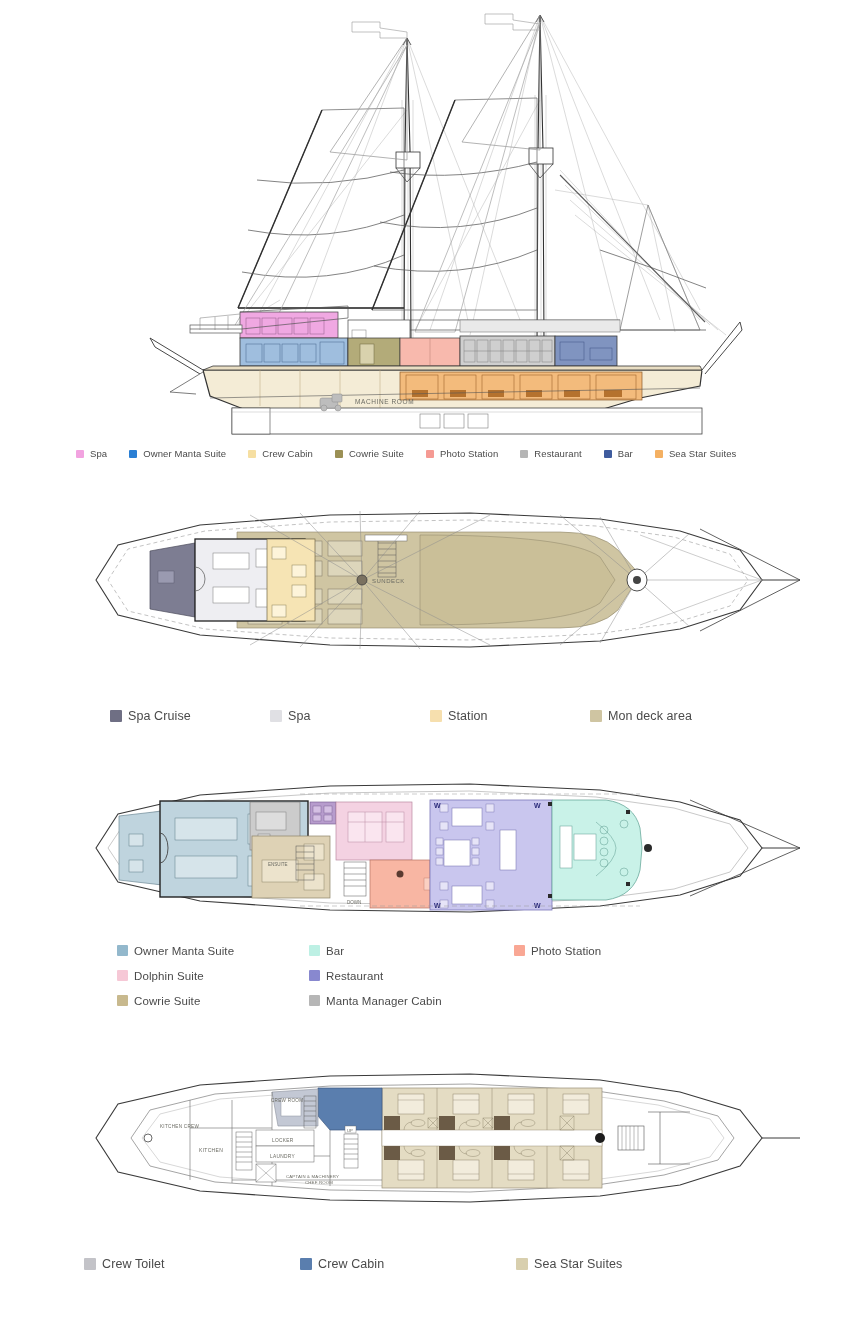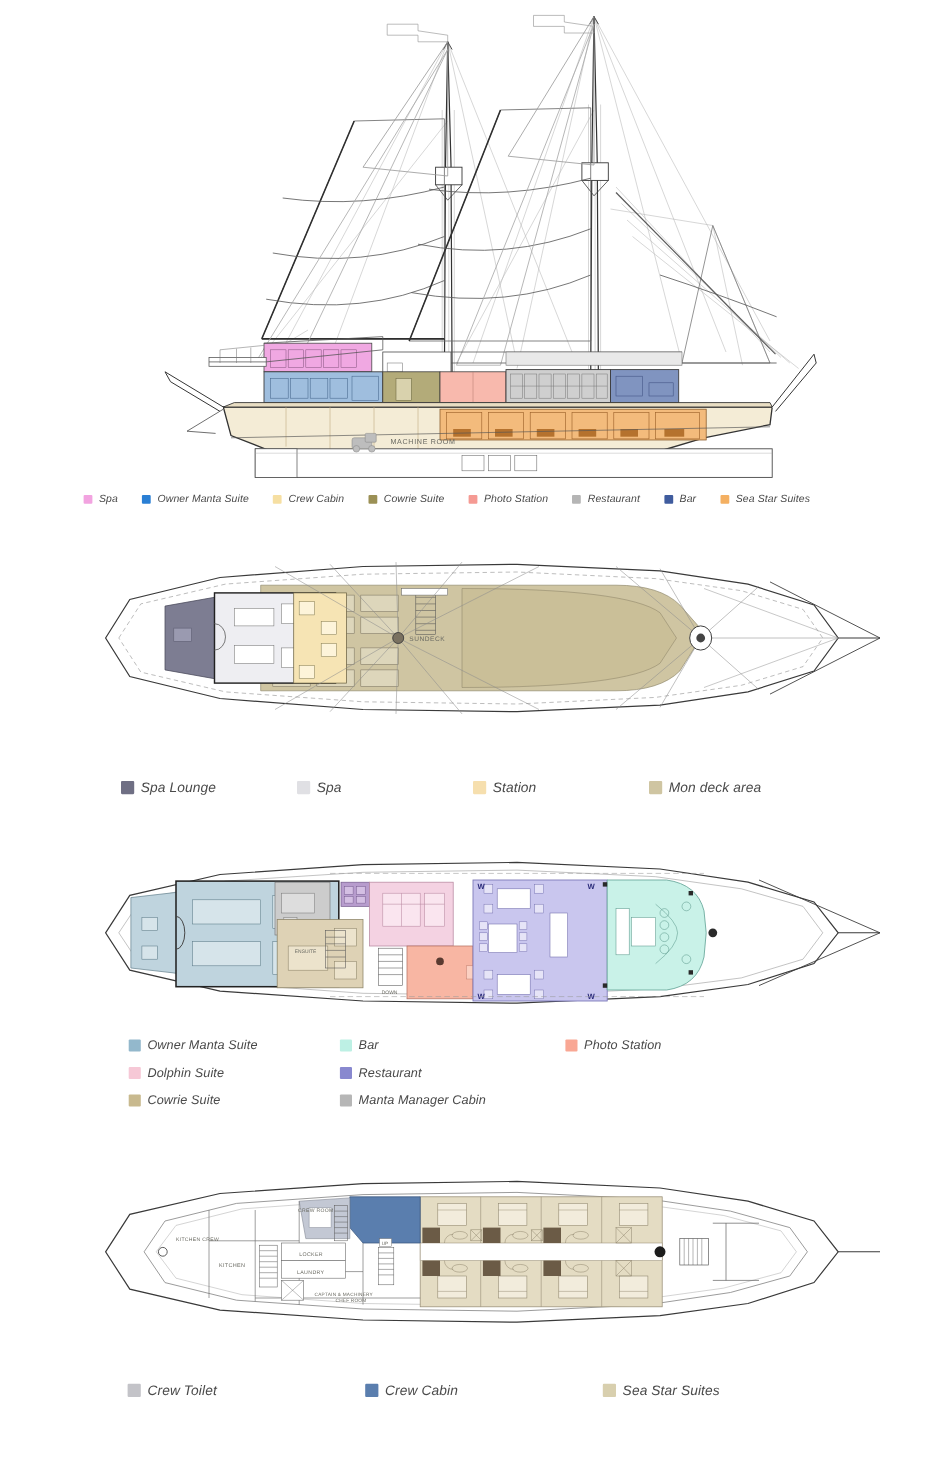--- a/index.html
+++ b/index.html
@@ -38,21 +38,20 @@
     width: 9px; height: 9px;
     flex: 0 0 9px;
     border-radius: 1px;
     display: inline-block;
   }
   .legend-label {
     font-size: 10px;
     color: #4a4a4a;
     letter-spacing: 0.1px;
     line-height: 12px;
-    font-style: italic;
   }
 
   
   #legend-profile {
     top: 448px;
     padding-left: 76px;
     gap: 22px;
   }
   #legend-profile .legend-label { font-size: 9.5px; }
   #legend-profile .swatch { width: 8px; height: 8px; flex-basis: 8px; }
@@ -74,21 +73,21 @@
     grid-template-columns: 192px 205px auto;
     grid-auto-rows: 25px;
     align-items: center;
   }
   #legend-main .legend-label { font-size: 11.5px; }
   #legend-main .swatch { width: 11px; height: 11px; flex-basis: 11px; }
 
   
   #legend-lower {
     top: 1258px;
-    padding-left: 116px;
+    padding-left: 84px;
   }
   #legend-lower .legend-item { width: 216px; }
   #legend-lower .legend-label { font-size: 12.5px; }
   #legend-lower .swatch { width: 12px; height: 12px; flex-basis: 12px; }
 
   .plan-text {
     font-family: "Liberation Sans", sans-serif;
     fill: #6b6b63;
   }
 </style>
@@ -432,21 +431,21 @@
     <circle cx="362" cy="75" r="5" fill="#7a7160" stroke="#3b3b3b" stroke-width="0.8"></circle>
     <ellipse cx="637" cy="75" rx="10" ry="11" fill="#ffffff" stroke="#3b3b3b" stroke-width="0.9"></ellipse>
     <circle cx="637" cy="75" r="4" fill="#444"></circle>
     <text class="plan-text" x="372" y="78" font-size="6" letter-spacing="0.5" fill="#6b6b63">SUNDECK</text>
   </svg>
 </div>
 
 <div class="legend" id="legend-sundeck">
   <div class="legend-item">
     <span class="swatch" style="background:#6f6f84"></span>
-    <span class="legend-label">Spa Lounge</span>
+    <span class="legend-label">Spa Cruise</span>
   </div>
   <div class="legend-item">
     <span class="swatch" style="background:#e0e0e4"></span>
     <span class="legend-label">Spa</span>
   </div>
   <div class="legend-item">
     <span class="swatch" style="background:#f6dfae"></span>
     <span class="legend-label">Station</span>
   </div>
   <div class="legend-item">

